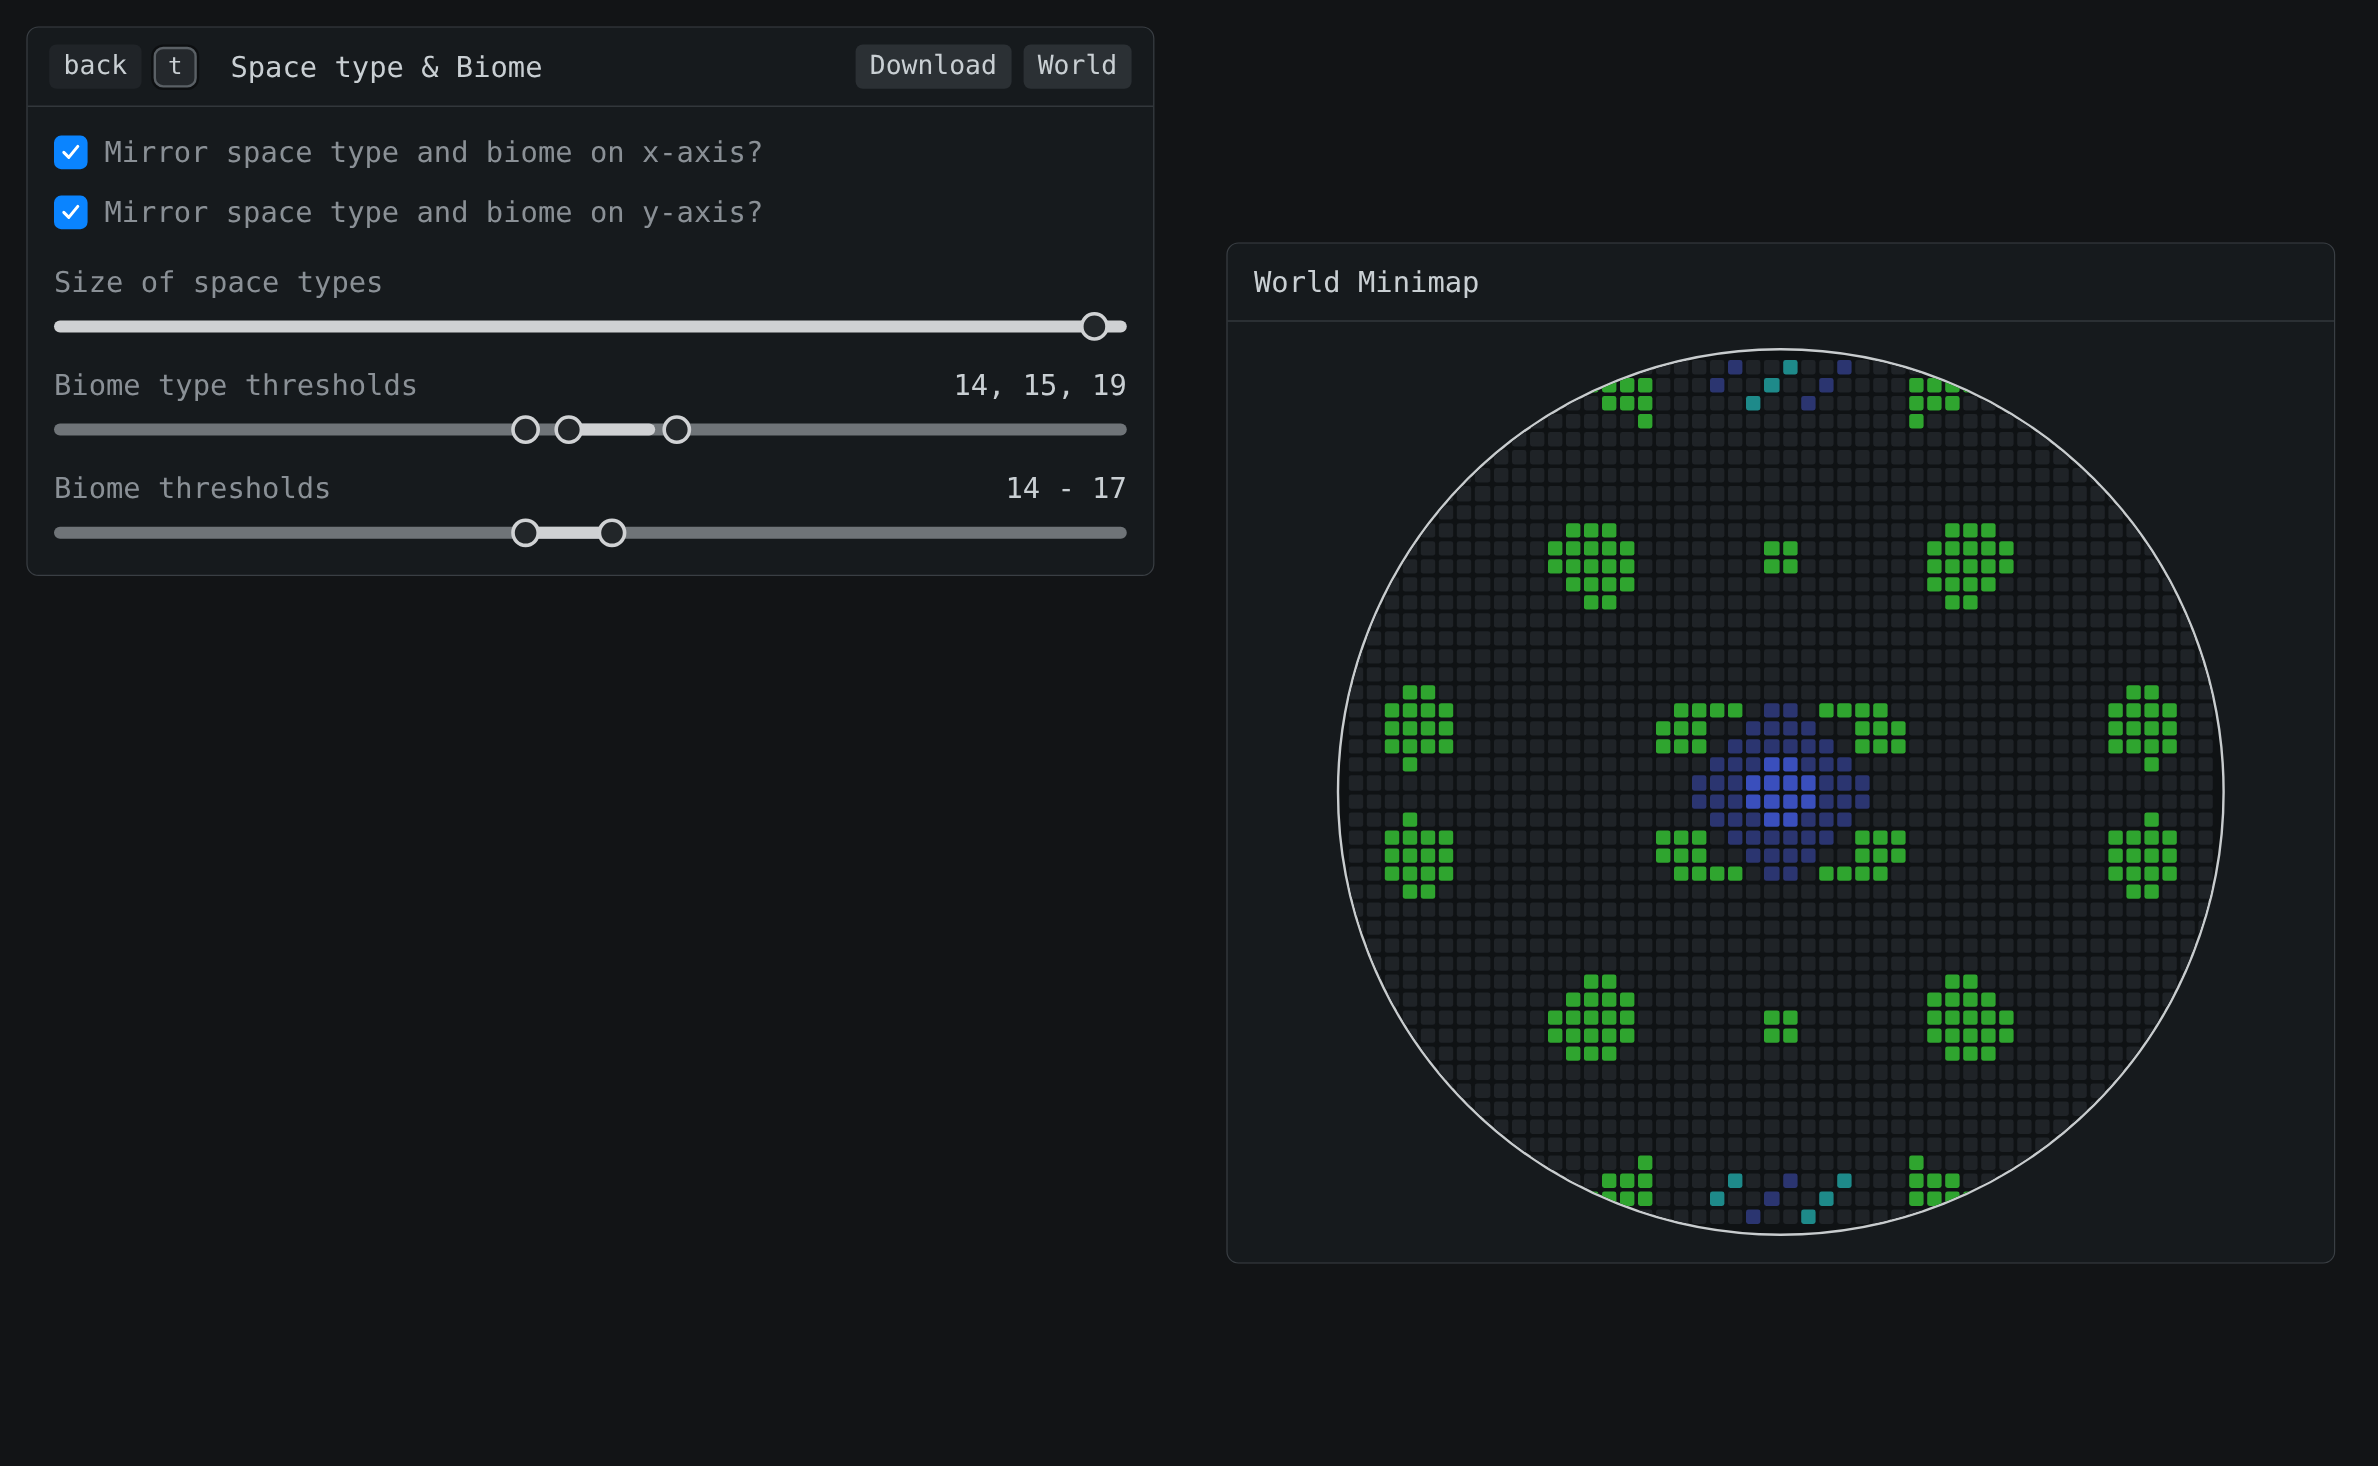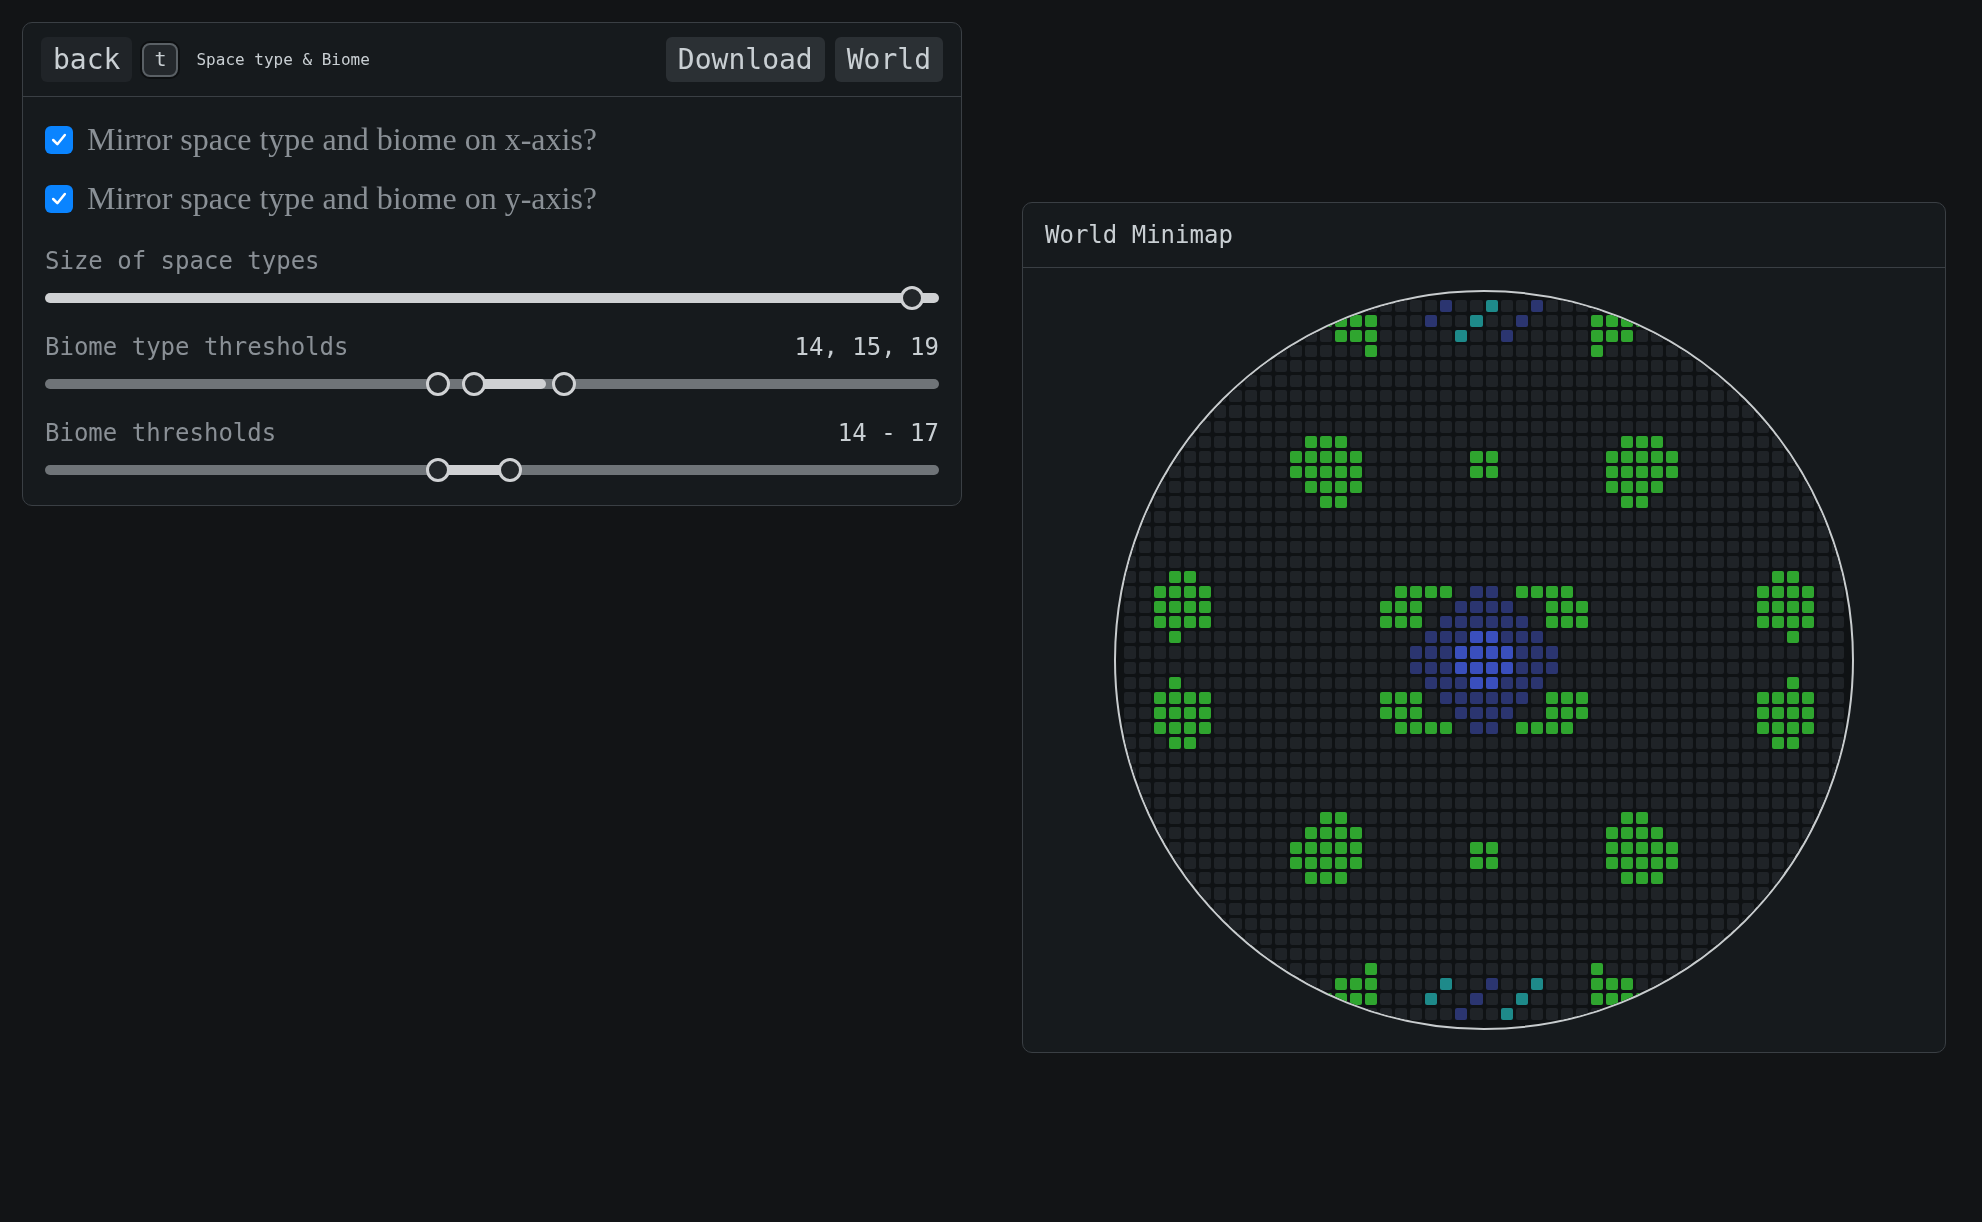--- a/index.html
+++ b/index.html
@@ -41,46 +41,45 @@
     border-bottom: 1px solid var(--panel-border);
     gap: 10px;
   }
   .btn {
     background: var(--btn-bg);
     color: var(--text);
     border: none;
     border-radius: 6px;
     padding: 6px 12px;
     font: inherit;
-    font-size: 28px;
+    font-size: 22px;
     cursor: pointer;
   }
   .btn-dark { background: var(--btn-bg-dark); }
   .kbd-btn {
     background: #24282c;
     border: 2px solid #5a6065;
     box-shadow: 0 0 0 2px #0d0f11;
     border-radius: 8px;
     padding: 2px 10px 4px 10px;
     font: inherit;
     font-size: 20px;
     color: var(--text);
     cursor: pointer;
   }
-  .panel-title { font-size: 16px; color: var(--text); margin-left: 8px; }
+  .panel-title { font-size: 24px; color: var(--text); margin-left: 18px; }
   .header-spacer { flex: 1; }
 
   .config-body { padding: 24px 22px 30px 22px; }
 
   .check-row {
     display: flex; align-items: center; gap: 14px;
     margin-bottom: 22px;
-    font-size: 32px;
+    font-size: 24px;
     color: var(--text-dim);
-    font-family: Liberation Serif, serif;
   }
   .chk {
     width: 28px; height: 28px;
     background: var(--accent);
     border-radius: 6px;
     display: inline-flex;
     align-items: center; justify-content: center;
     cursor: pointer;
   }
   .chk svg { width: 20px; height: 20px; }

